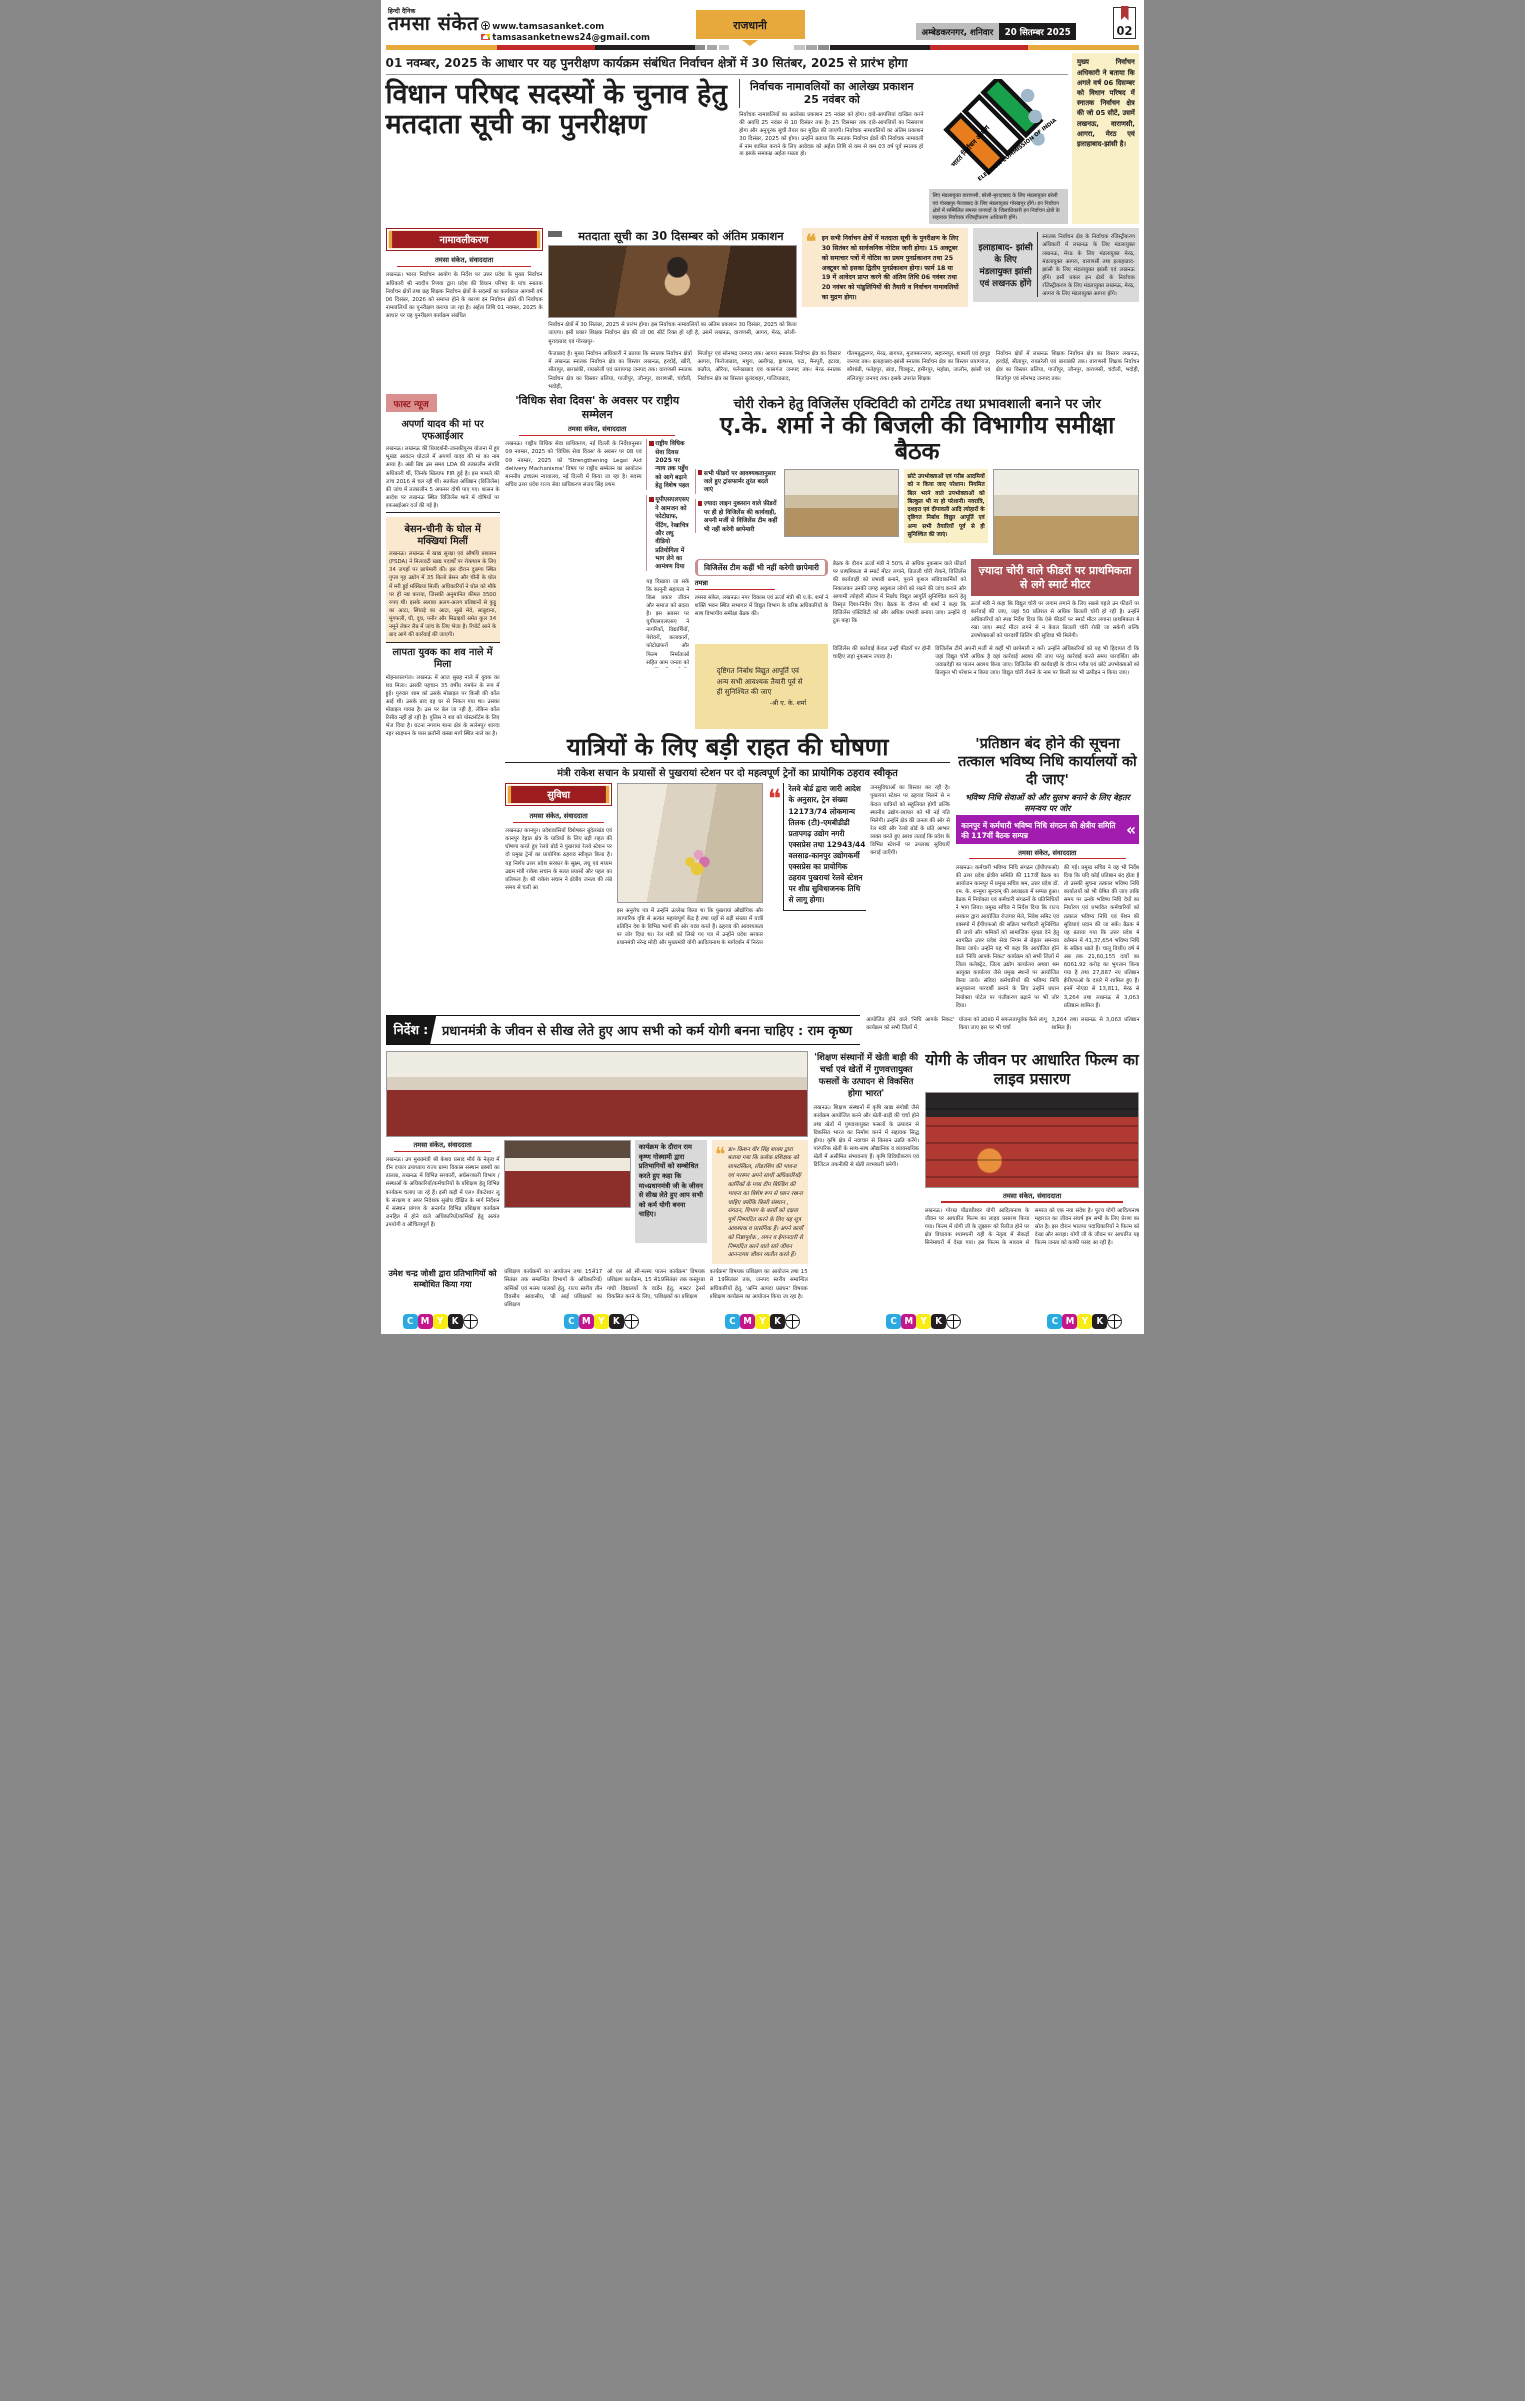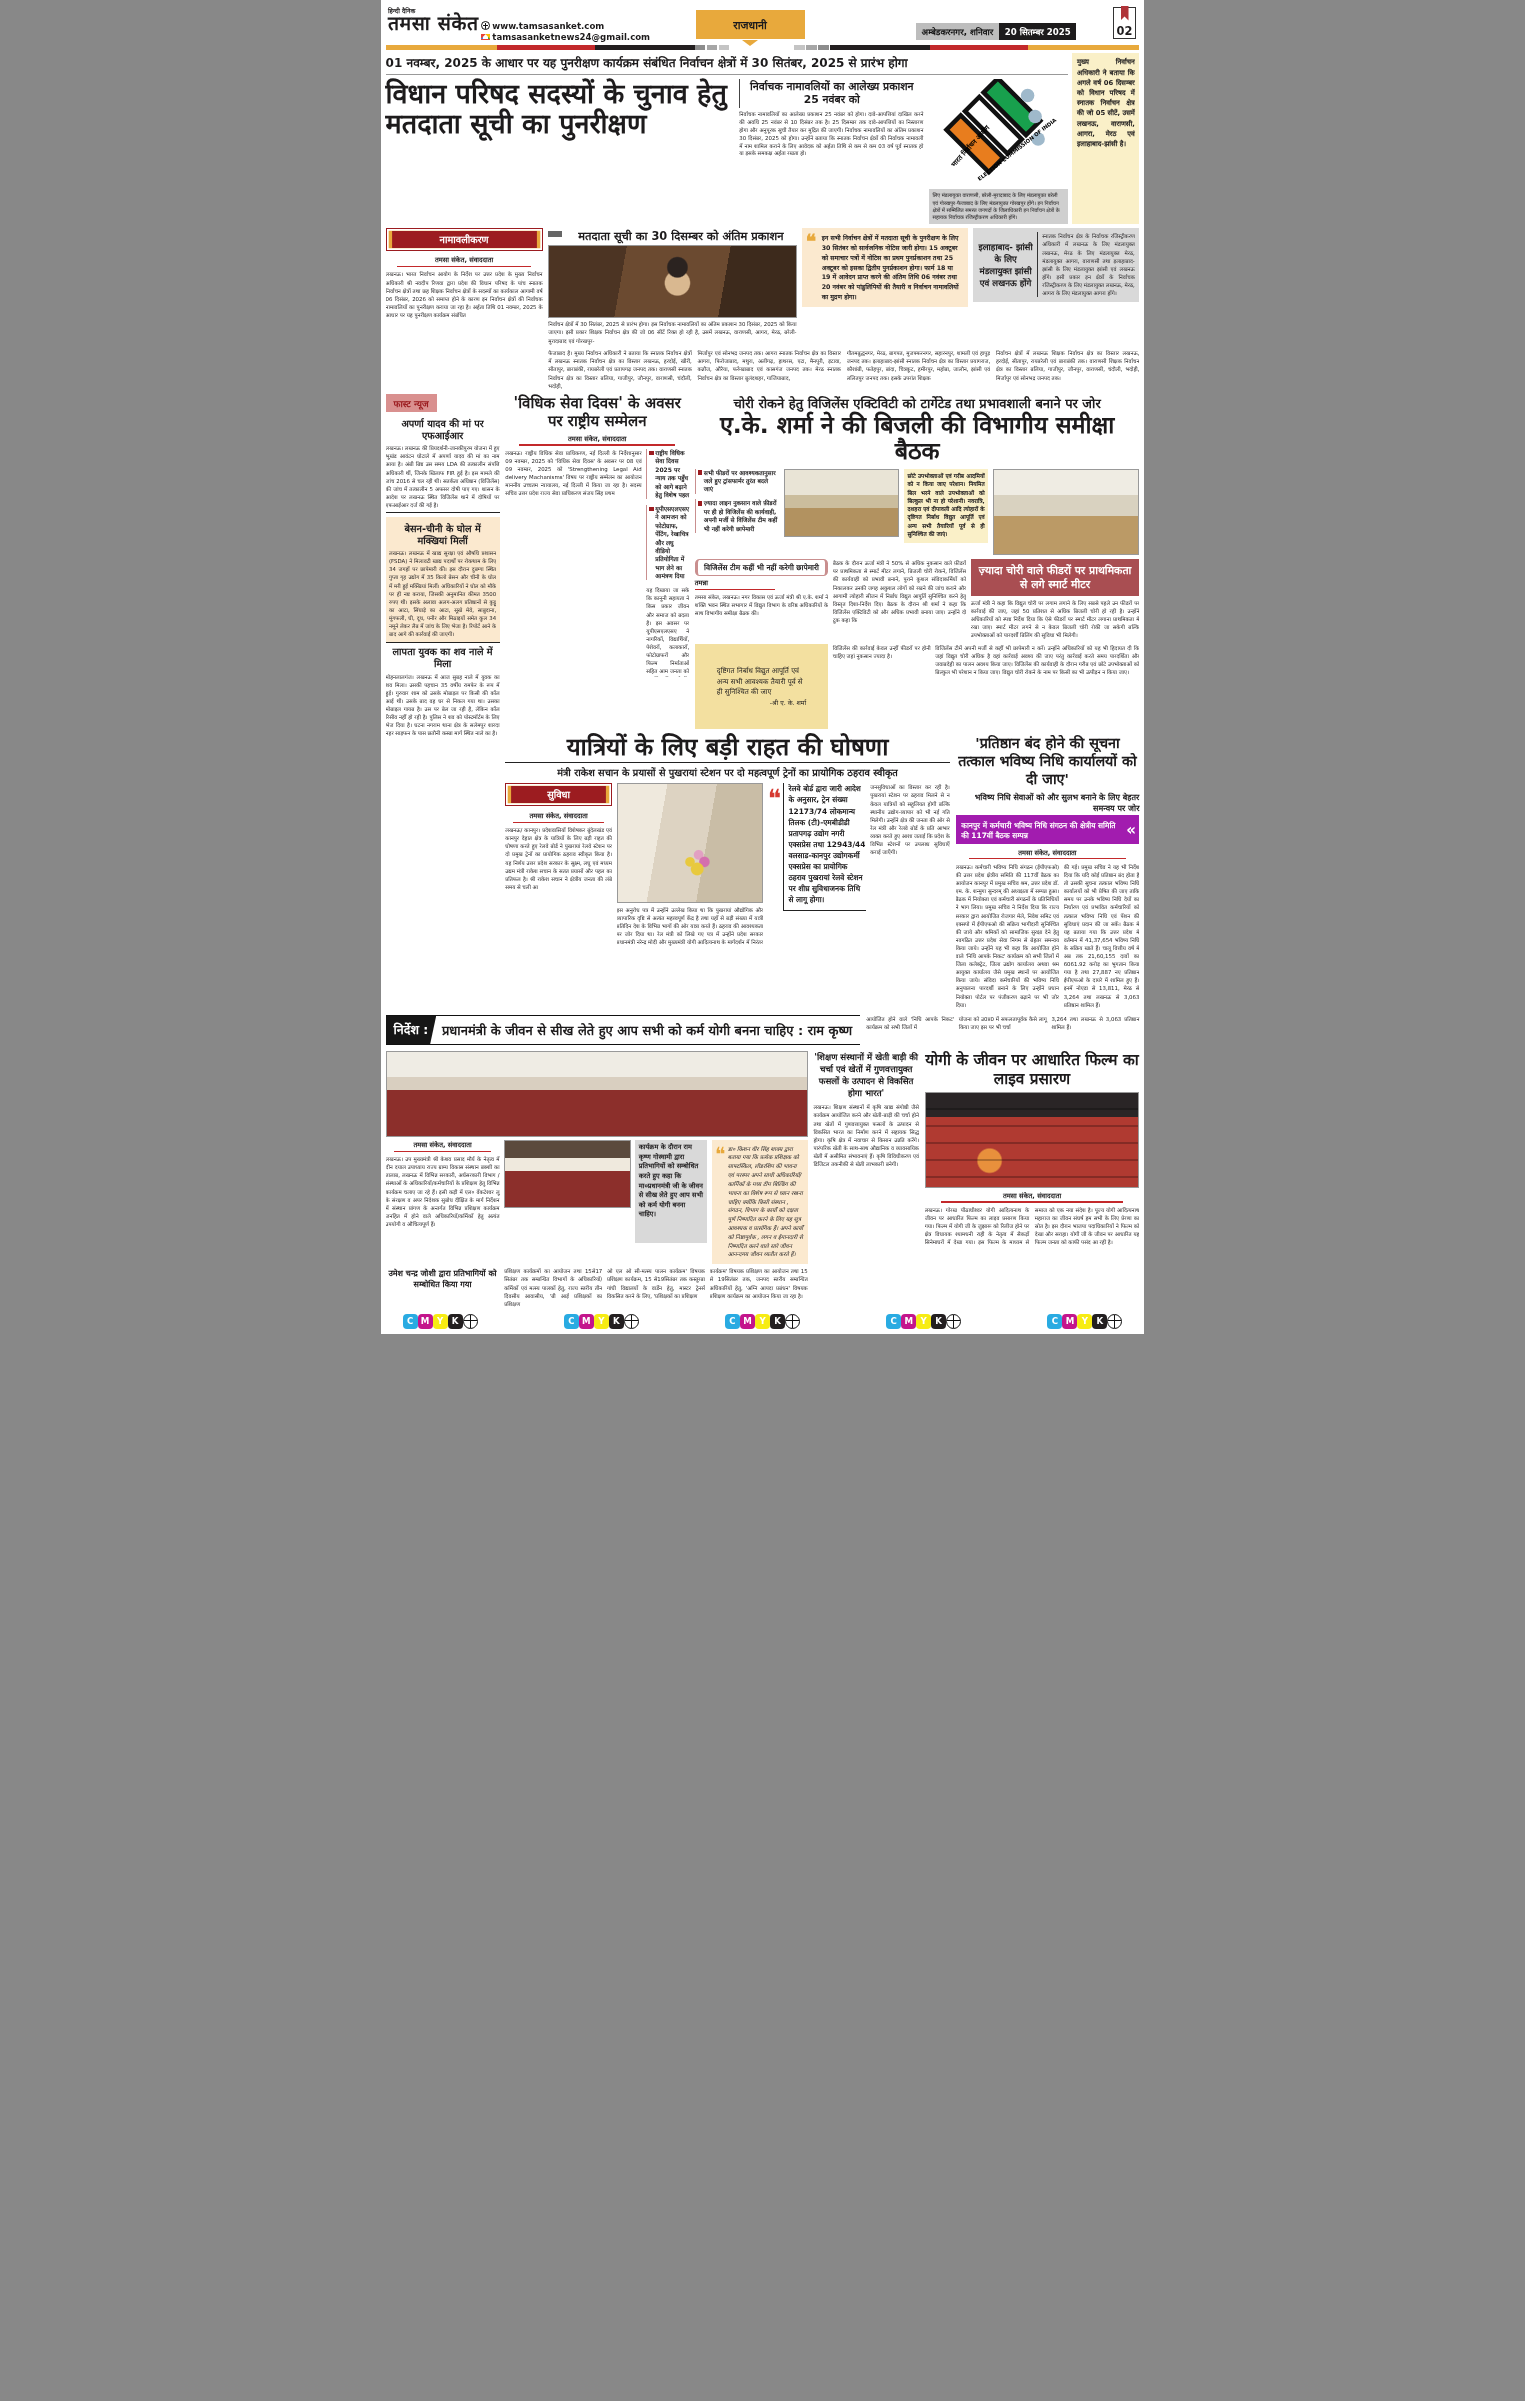--- a/index.html
+++ b/index.html
@@ -92,21 +92,21 @@
   
   .super{display:flex;gap:5.7px;margin-bottom:4.6px;}
   .rail{flex:0 0 114px;}
   .rail h4{font-size:9.7px;font-weight:800;text-align:center;line-height:1.25;margin:2.3px 0;}
   .rail .art{border-bottom:1.1px solid #222;padding-bottom:3.4px;margin-bottom:3.4px;}
   .rail .creambox{background:var(--cream);padding:3.4px;}
   .super-right{flex:1;min-width:0;}
 
   .mid{display:flex;gap:5.7px;min-height:245px;}
   .legal{flex:0 0 29%;}
-  .legal h2{font-size:15px;font-weight:800;text-align:center;line-height:1.2;margin-bottom:3.4px;}
+  .legal h2{font-size:11px;font-weight:800;text-align:center;line-height:1.2;margin-bottom:3.4px;}
   .legal-cols{display:flex;gap:4.6px;}
   .legal-cols>div{flex:1;}
   .bullets .b{position:relative;padding-left:8px;font-size:6px;font-weight:700;line-height:1.4;margin-bottom:5.7px;border-left:1.7px solid #c98f8f;}
   .bullets .b:before{content:"";position:absolute;left:1.7px;top:1.7px;width:4.6px;height:4.6px;background:var(--darkred);}
   .power{flex:1;min-width:0;}
   .power-kicker{font-size:13px;font-weight:800;text-align:center;margin-bottom:1.1px;}
   .power-hl{font-size:23.4px;font-weight:800;line-height:1.08;text-align:center;margin-bottom:4.6px;}
   .power-row{display:flex;gap:4.6px;}
   .power-bullets{flex:0 0 19%;}
   .ph-meet1{height:68px;background:
@@ -134,21 +134,21 @@
      radial-gradient(circle at 60% 66%, #d46fae 0 4%, transparent 5%),
      radial-gradient(circle at 50% 66%, #e8c93e 0 4%, transparent 5%),
      radial-gradient(circle at 56% 60%, #e2a0c2 0 4%, transparent 5%),
      linear-gradient(100deg,#efe9dd 0 30%,#ddd3c2 30% 60%,#c9bda6 60%);}
   .pb{flex:0 0 33%;}
   .quotecol{flex:0 0 22%;position:relative;padding-left:15px;}
   .quotecol .qmark2{position:absolute;left:0;top:2.3px;color:#D63A31;font-size:25px;line-height:1;font-family:"DejaVu Serif",serif;}
   .quotecol .qt{font-size:7.4px;font-weight:800;line-height:1.5;border-left:1.1px solid #222;border-bottom:1.1px solid #222;padding:0 0 4.6px 4.6px;}
   .pf{flex:0 0 29%;}
   .pf h2{font-size:14.3px;font-weight:800;text-align:center;line-height:1.25;}
-  .pf .deck{font-size:8px;font-weight:800;text-align:right;margin:2.3px 0;}
+  .pf .deck{font-size:8px;font-weight:800;text-align:center;margin:2.3px 0;font-style:italic;}
   .blackbox{background:#a21caf;color:#fff;font-size:7.4px;font-weight:700;padding:4.6px 15px 4.6px 5.7px;position:relative;margin-bottom:3.4px;}
   .blackbox .chv{position:absolute;right:3.4px;top:50%;transform:translateY(-50%);font-size:15px;color:#fff;}
   .pf-cols{display:flex;gap:4.6px;}
 
   
   .dir{display:flex;gap:5.7px;align-items:stretch;margin:5.7px 0;}
   .dirstrip{flex:0 0 63%;display:flex;align-items:center;border-top:1.7px solid #111;border-bottom:1.7px solid #111;}
   .dirlabel{background:#161616;color:#fff;font-size:12.5px;font-weight:800;padding:5.7px 8px;clip-path:polygon(0 0,100% 0,88% 100%,0 100%);}
   .dirtext{font-size:13px;font-weight:800;padding:0 5.7px;}
   .dirtail{flex:1;display:flex;gap:4.6px;}

